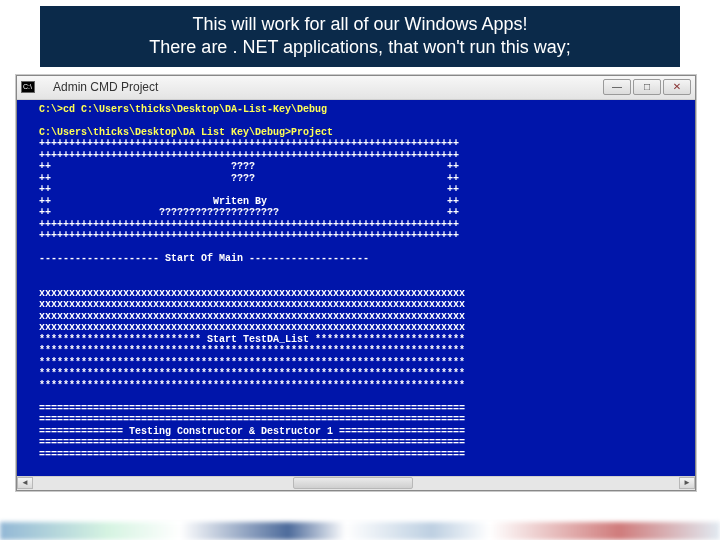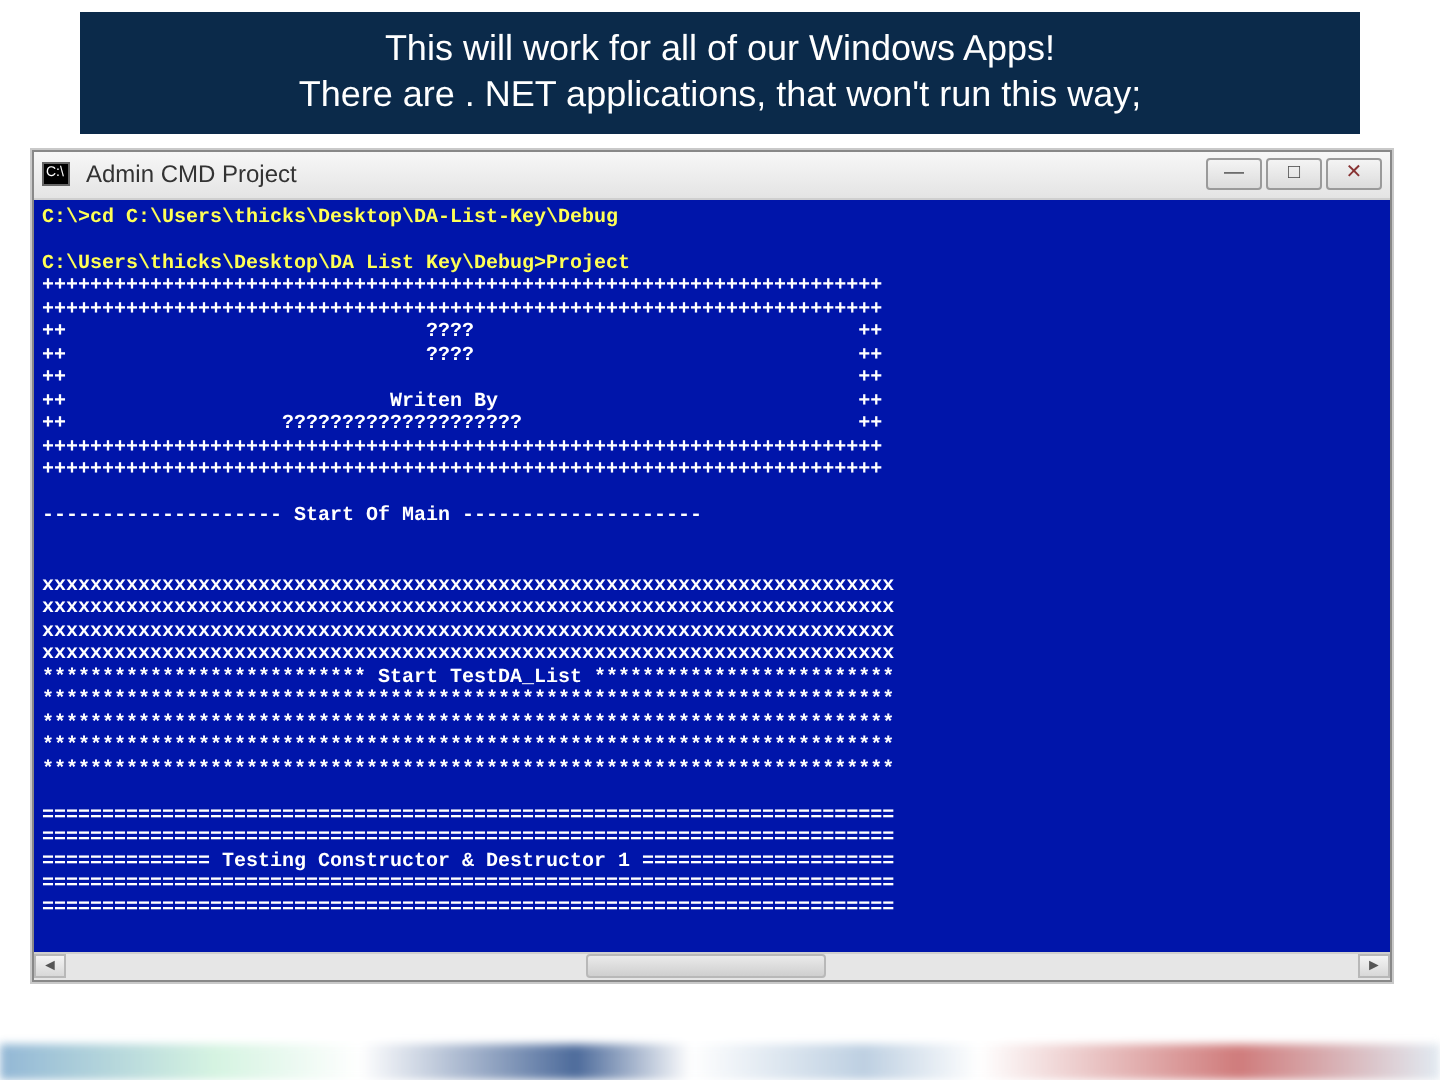--- a/index.html
+++ b/index.html
@@ -27,21 +27,21 @@
     background: #e9eaea;
     box-shadow: 0 0 0 1px #c9c9c9;
   }
   .titlebar {
     height: 24px;
     background: linear-gradient(#f7f7f7,#e4e4e4);
     border-bottom: 1px solid #cfcfcf;
     display: flex;
     align-items: center;
     padding: 0 4px;
-    gap: 8px;
+    gap: 18px;
   }
   .cmd-icon {
     width: 14px; height: 12px;
     background: #000;
     border: 1px solid #666;
     position: relative;
     font-size: 7px;
     color: #fff;
     line-height: 10px;
     text-align: left;
@@ -65,21 +65,21 @@
     cursor: pointer;
   }
   .win-btn.close { color: #833; }
   .console-body {
     background: #0015aa;
     color: #fff;
     font-family: "Courier New", monospace;
     font-size: 10px;
     font-weight: bold;
     line-height: 1.15;
-    padding: 4px 6px 4px 4px;
+    padding: 4px 6px 4px 22px;
     white-space: pre;
     height: 376px;
     overflow: hidden;
   }
   .console-body .yellow { color: #ffff55; }
   .scroll-track {
     height: 14px;
     background: #e6e6e6;
     border-top: 1px solid #cfcfcf;
     display: flex;

